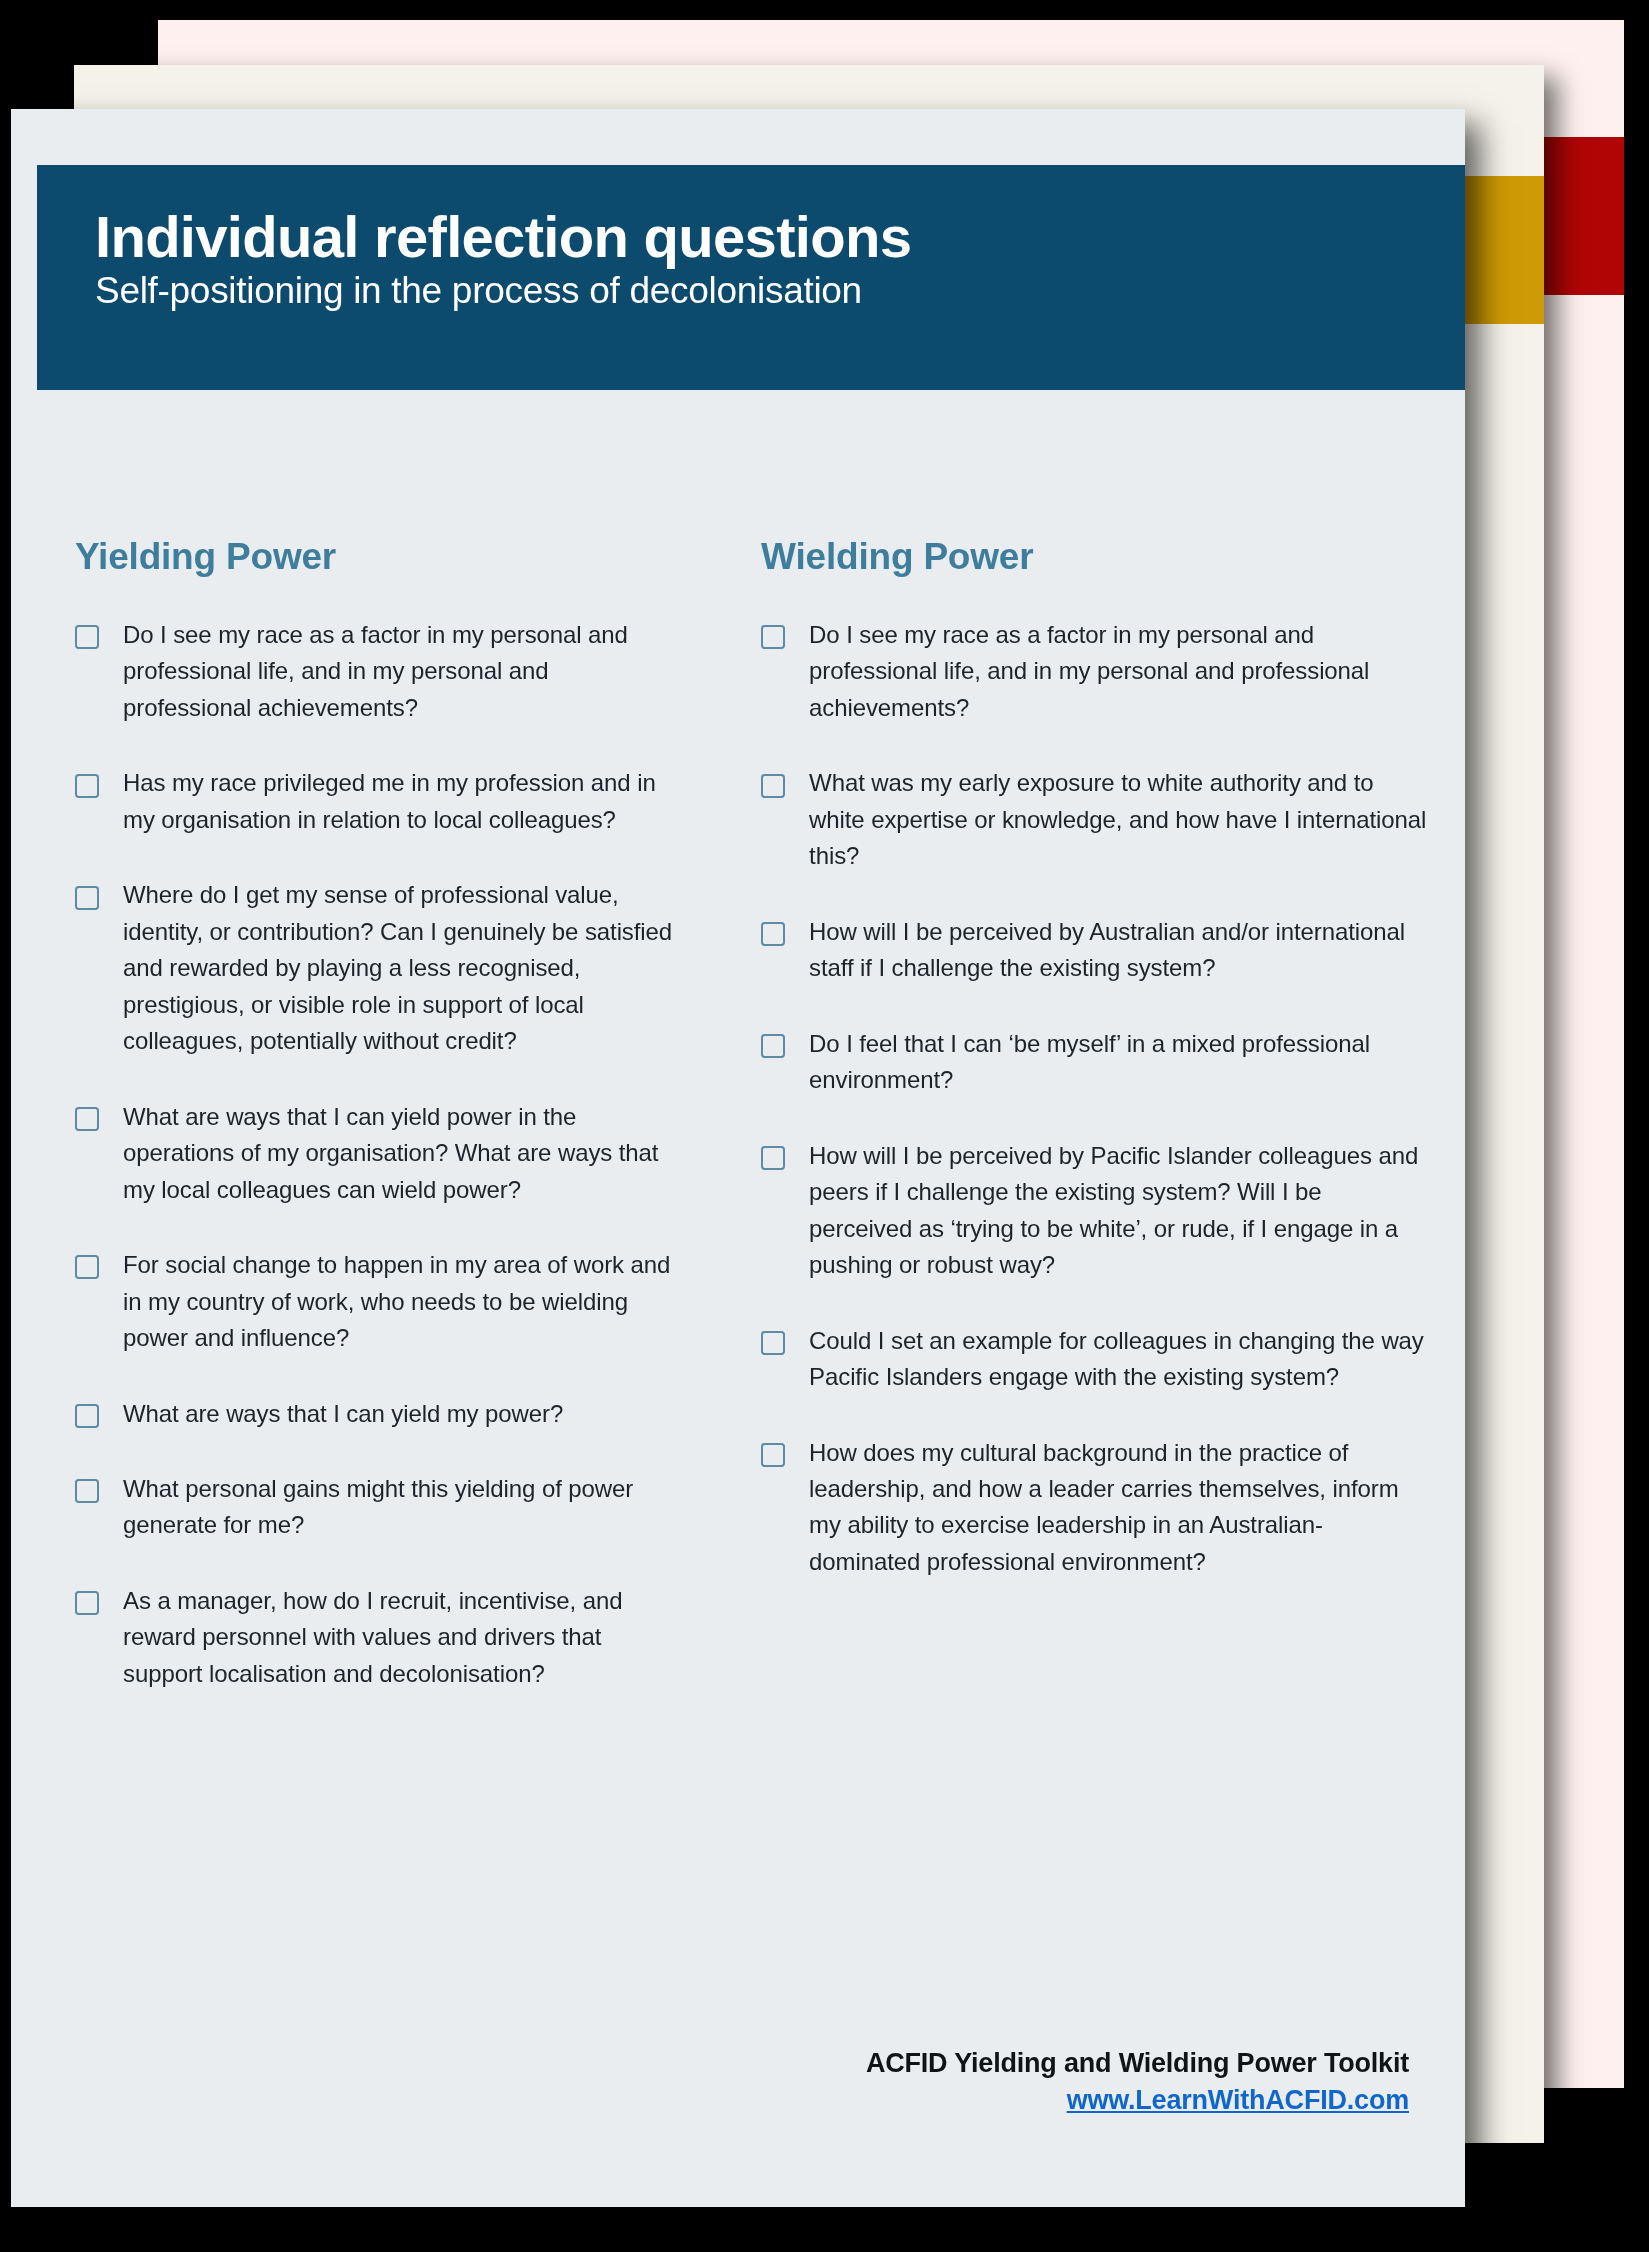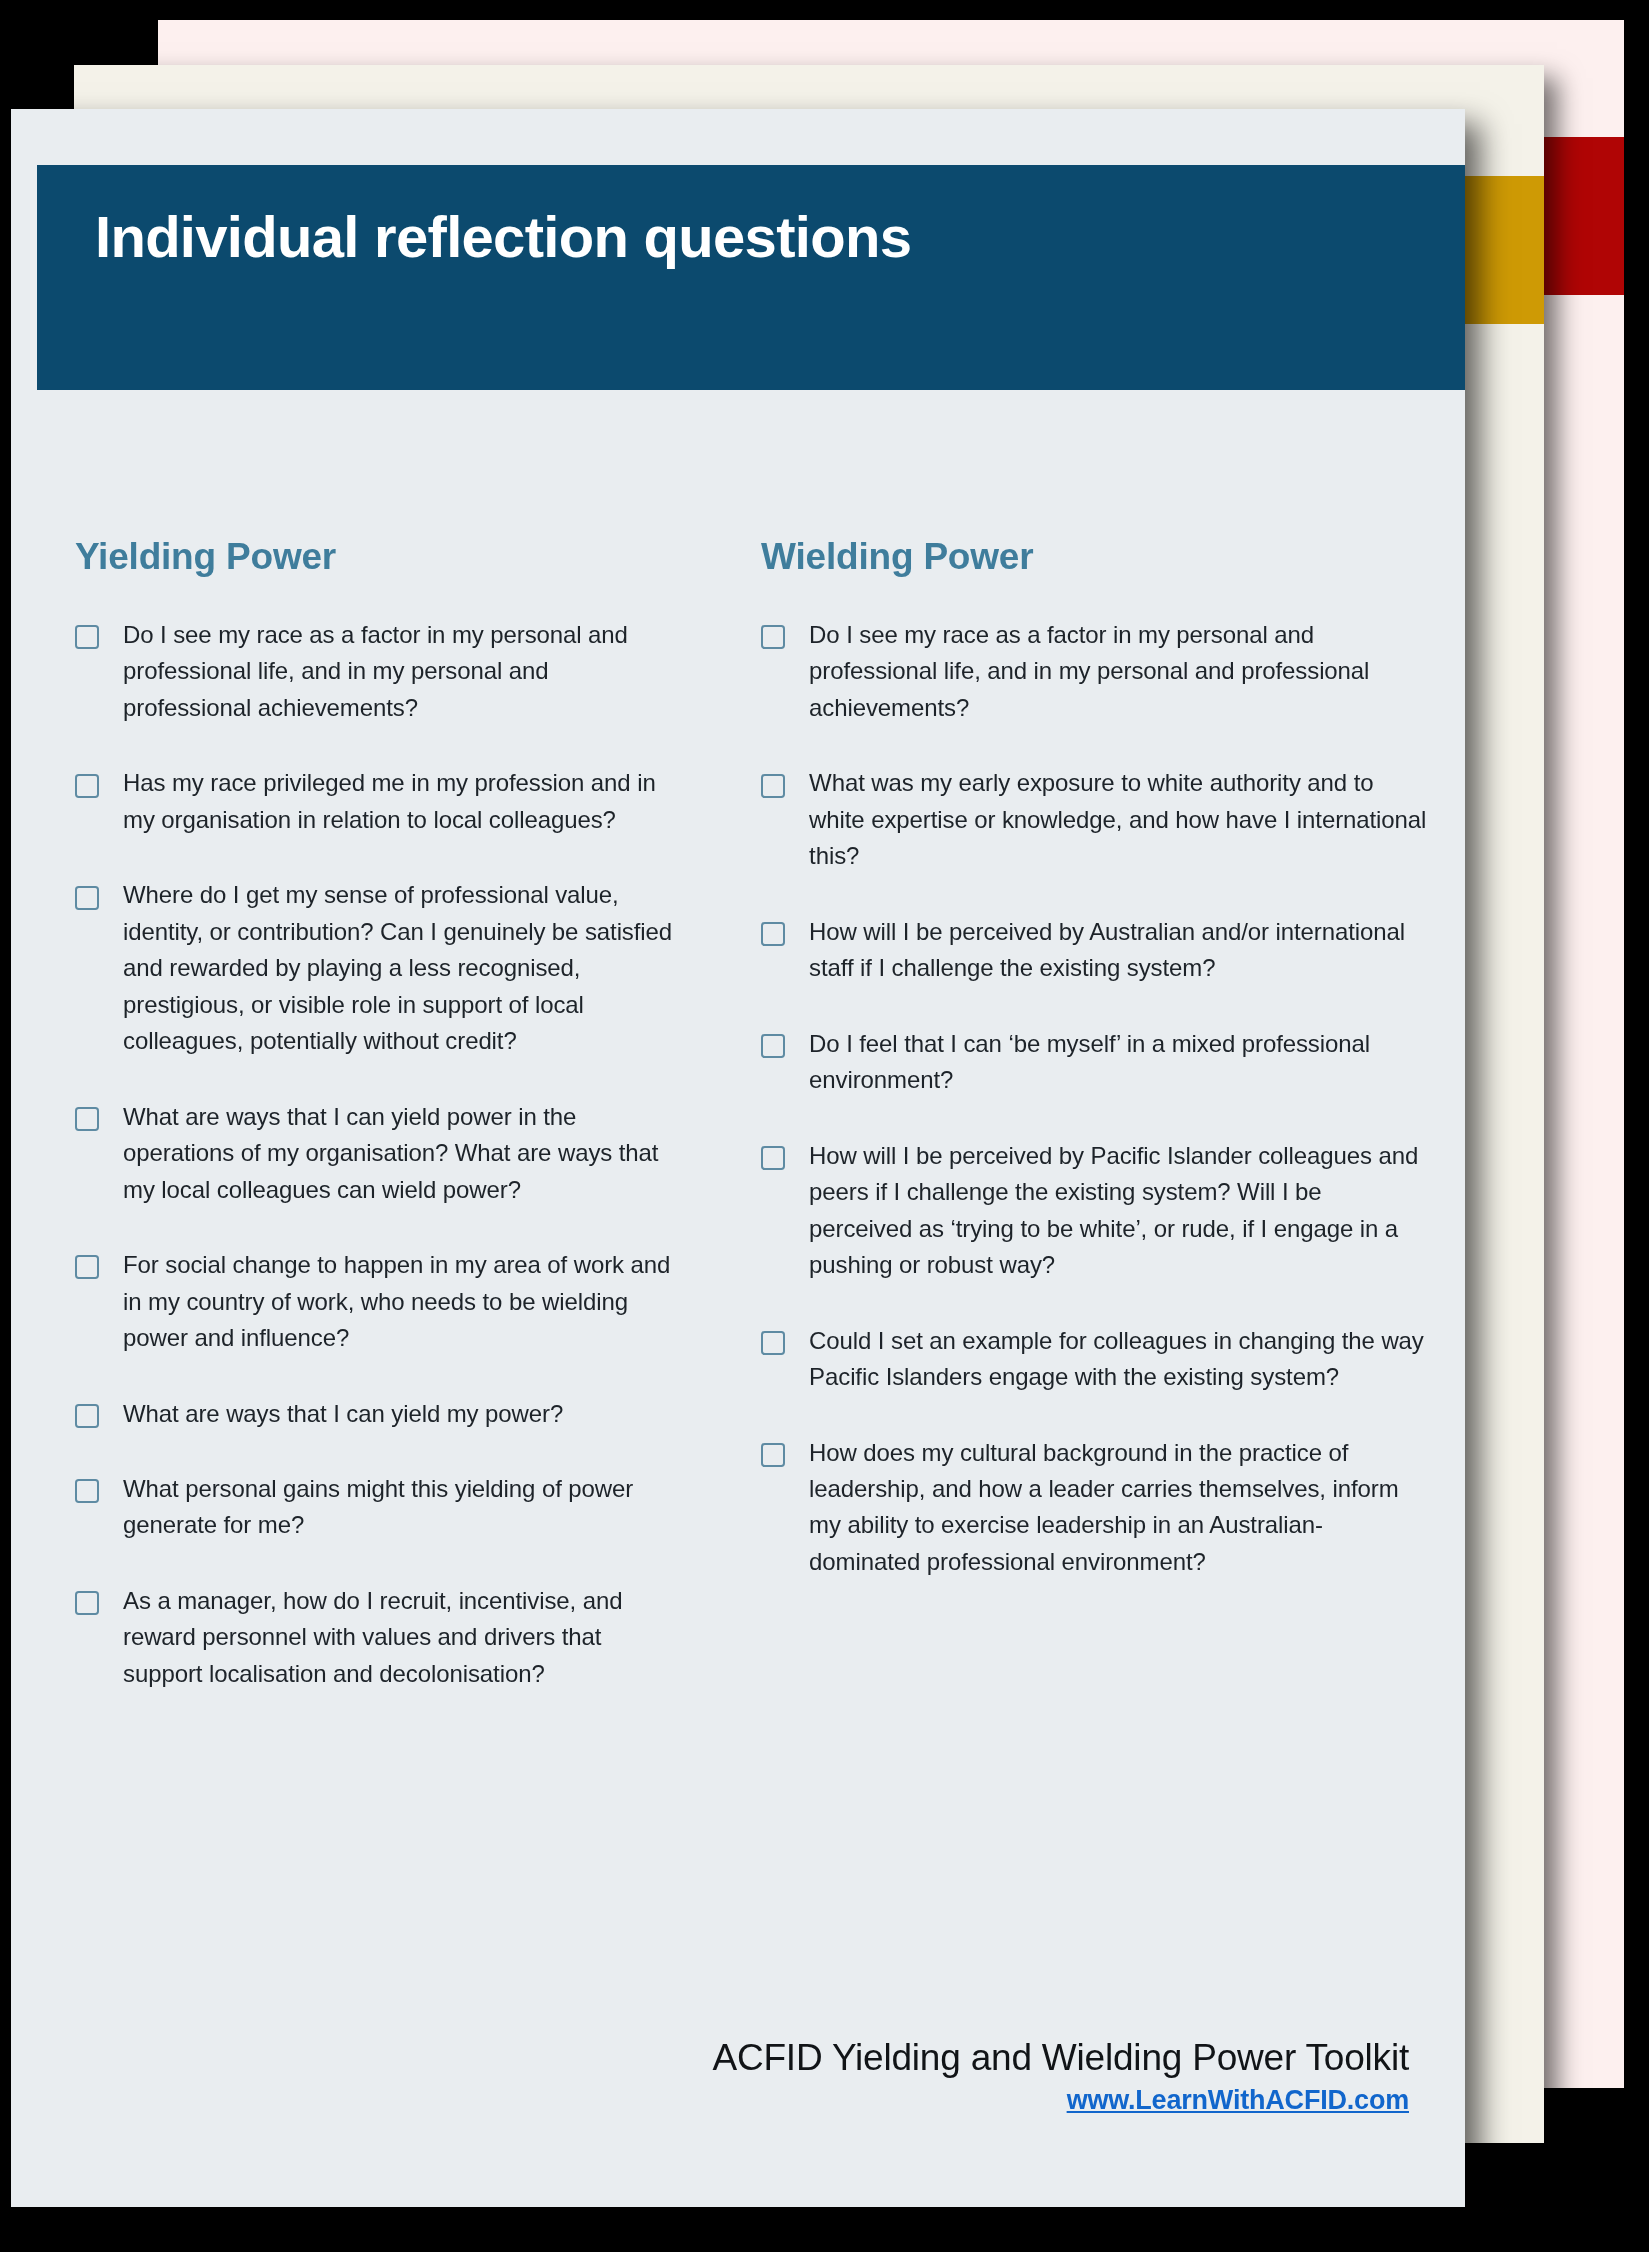--- a/index.html
+++ b/index.html
@@ -154,22 +154,22 @@
   }
 
   
   .footer {
     position: absolute;
     right: 56px;
     bottom: 91px;
     text-align: right;
   }
   .footer-line1 {
-    font-size: 37px;
-    font-weight: normal;
+    font-size: 27px;
+    font-weight: bold;
     color: #111417;
     margin-bottom: 5.6px;
     letter-spacing: -0.2px;
   }
   .footer-link {
     font-size: 27px;
     font-weight: bold;
     color: #1166cc;
     text-decoration: underline;
     letter-spacing: -0.2px;
@@ -184,20 +184,21 @@
 </div>
 
 <div class="card card-mid">
   <div class="band"></div>
 </div>
 
 <div class="card card-front">
 
   <div class="header-band">
     <div class="header-title">Individual reflection questions</div>
+    <div class="header-subtitle">Self-positioning in the process of decolonisation</div>
   </div>
 
   <div class="columns">
 
     <div class="column left">
       <div class="col-heading">Yielding Power</div>
       <ul class="q-list">
         <li class="q-item">
           <span class="q-checkbox"></span>
           <span class="q-text">Do I see my race as a factor in my personal and professional life, and in my personal and professional achievements?</span>

